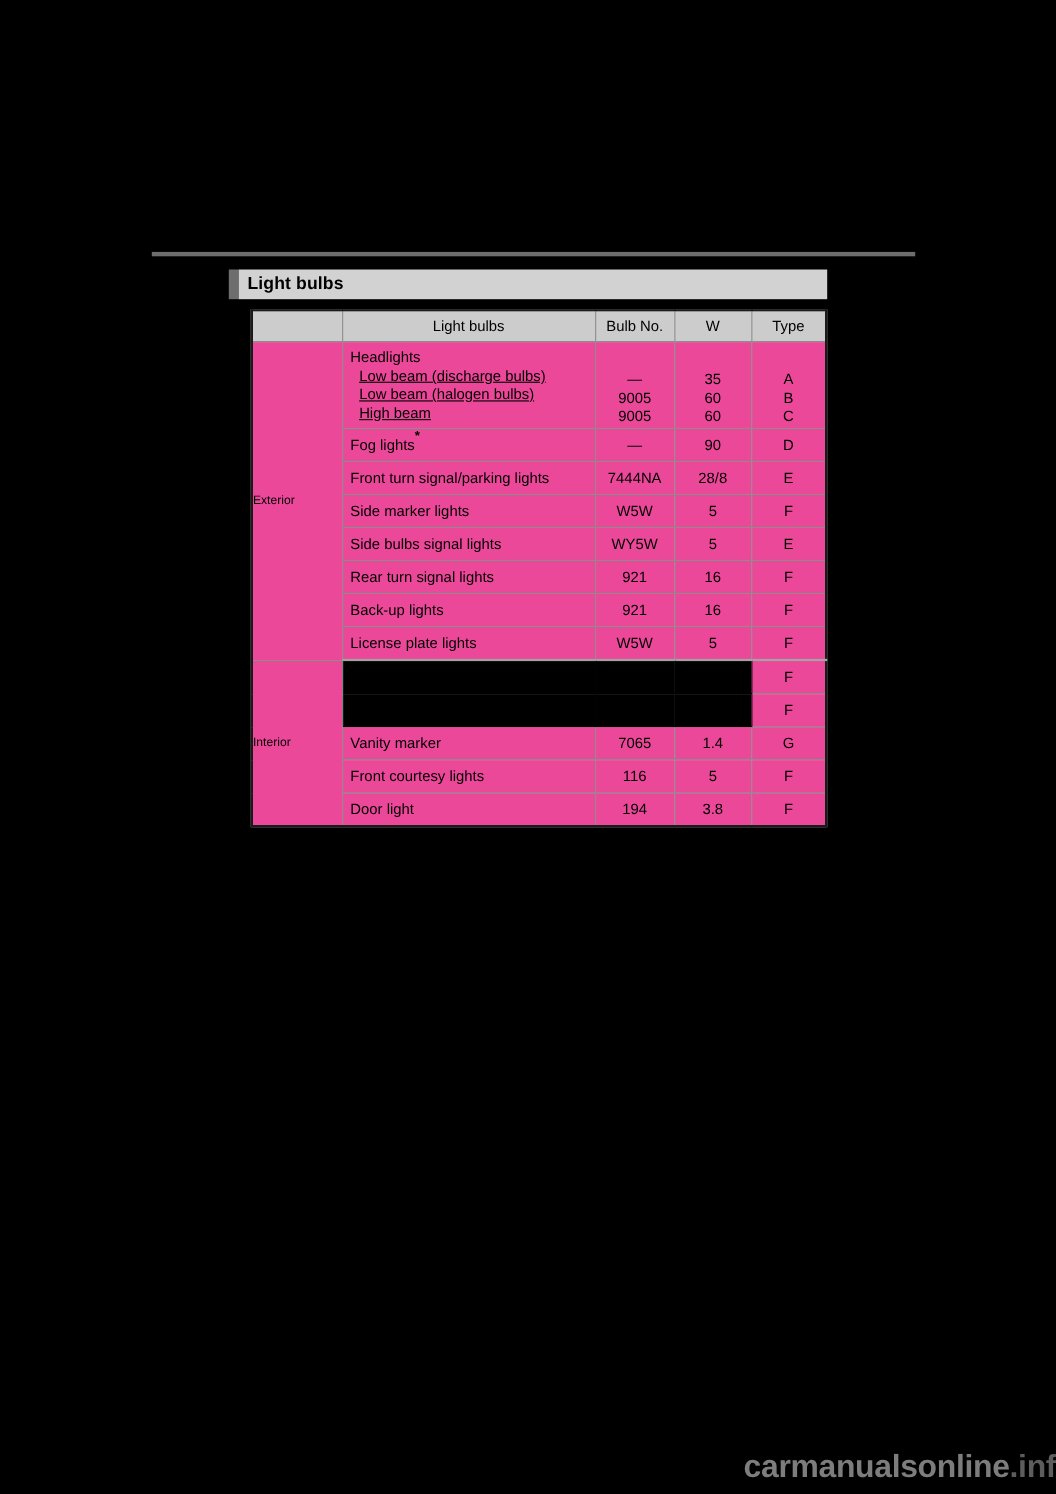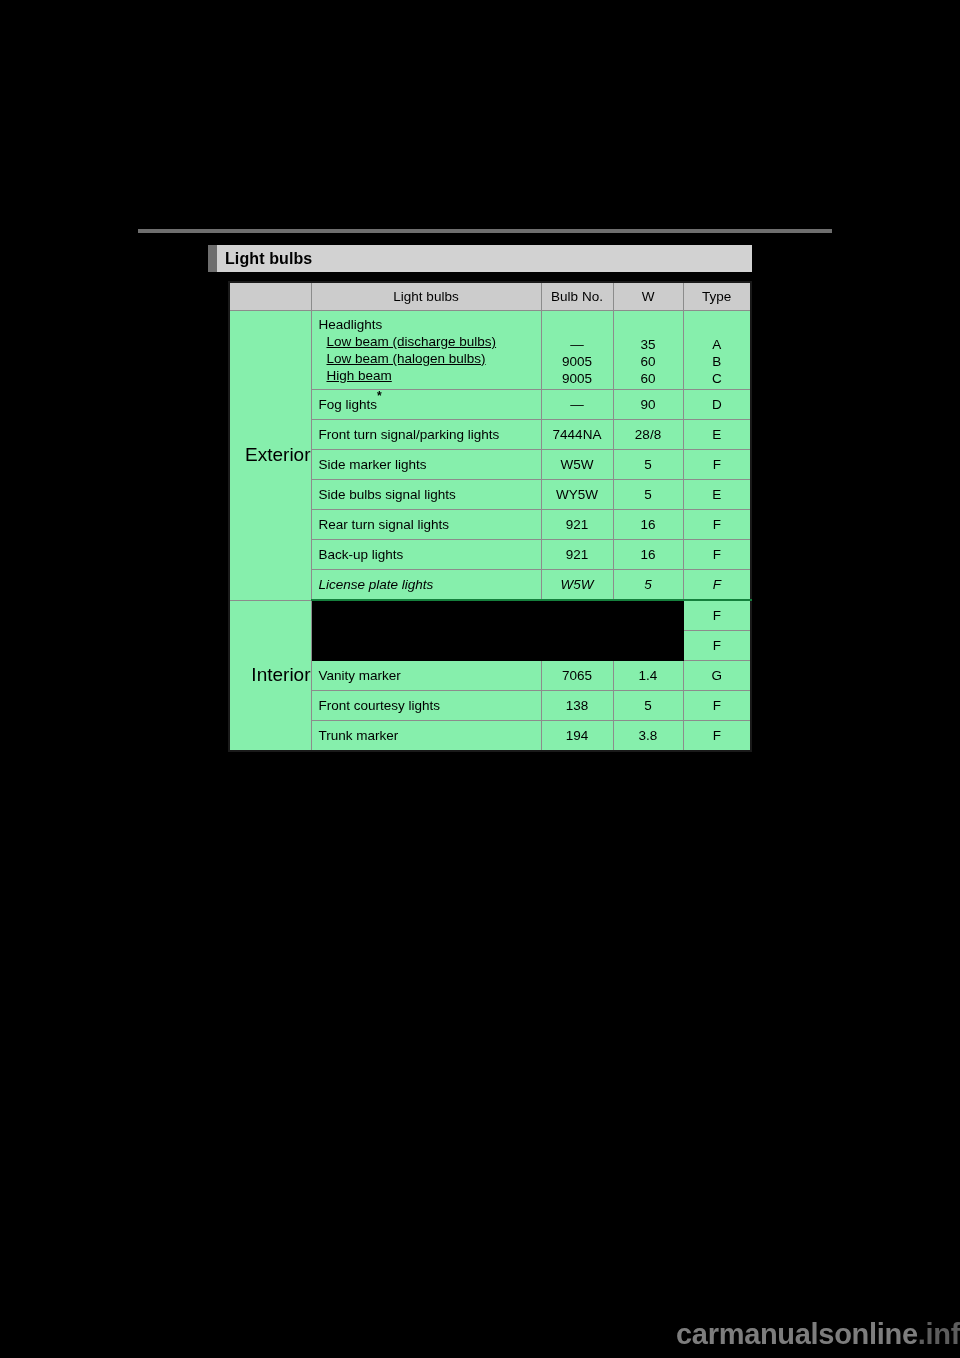--- a/index.html
+++ b/index.html
@@ -63,56 +63,55 @@
     border-collapse: collapse;
     background: #ffffff;
     table-layout: fixed;
   }
   .bulb-table td, .bulb-table th {
     border: 1px solid #8c8c8c;
     font-size: 13.5px;
     font-weight: normal;
     color: #000000;
     padding: 0;
-    background: #86efac;
+    background: #ec4899;
     vertical-align: middle;
   }
   .bulb-table thead th {
     background: #cccccc;
     height: 27px;
     text-align: center;
   }
   
   .bulb-table {
     border: 2px solid #1a1a1a;
   }
 
   col.c-cat   { width: 82px; }
   col.c-name  { width: 230px; }
   col.c-bulb  { width: 72px; }
   col.c-watt  { width: 70px; }
   col.c-type  { width: 68px; }
 
   td.cat {
-    text-align: right;
+    text-align: left;
     vertical-align: middle;
-    font-size: 19px;
+    font-size: 11px;
   }
   td.name {
     text-align: left;
     padding-left: 7px;
     height: 29px;
   }
   td.num {
     text-align: center;
     height: 29px;
   }
   tr.section-end > td {
-    border-bottom: 2px solid #15803d;
-    font-style: italic;
+    border-bottom: 2px solid #a3a3a3;
   }
 
   
   td.name.multi {
     height: 74px;
     padding-top: 2px;
     padding-bottom: 2px;
     line-height: 17px;
   }
   td.num.multi {
@@ -283,27 +282,27 @@
 
     <tr>
       <td class="name">Vanity marker</td>
       <td class="num">7065</td>
       <td class="num">1.4</td>
       <td class="num">G</td>
     </tr>
 
     <tr>
       <td class="name">Front courtesy lights</td>
-      <td class="num">138</td>
+      <td class="num">116</td>
       <td class="num">5</td>
       <td class="num">F</td>
     </tr>
 
     <tr>
-      <td class="name">Trunk marker</td>
+      <td class="name">Door light</td>
       <td class="num">194</td>
       <td class="num">3.8</td>
       <td class="num">F</td>
     </tr>
 
   </tbody>
 </table>
 
 <div class="watermark"><span>carmanualsonline</span><span class="dim">.info</span></div>
 

